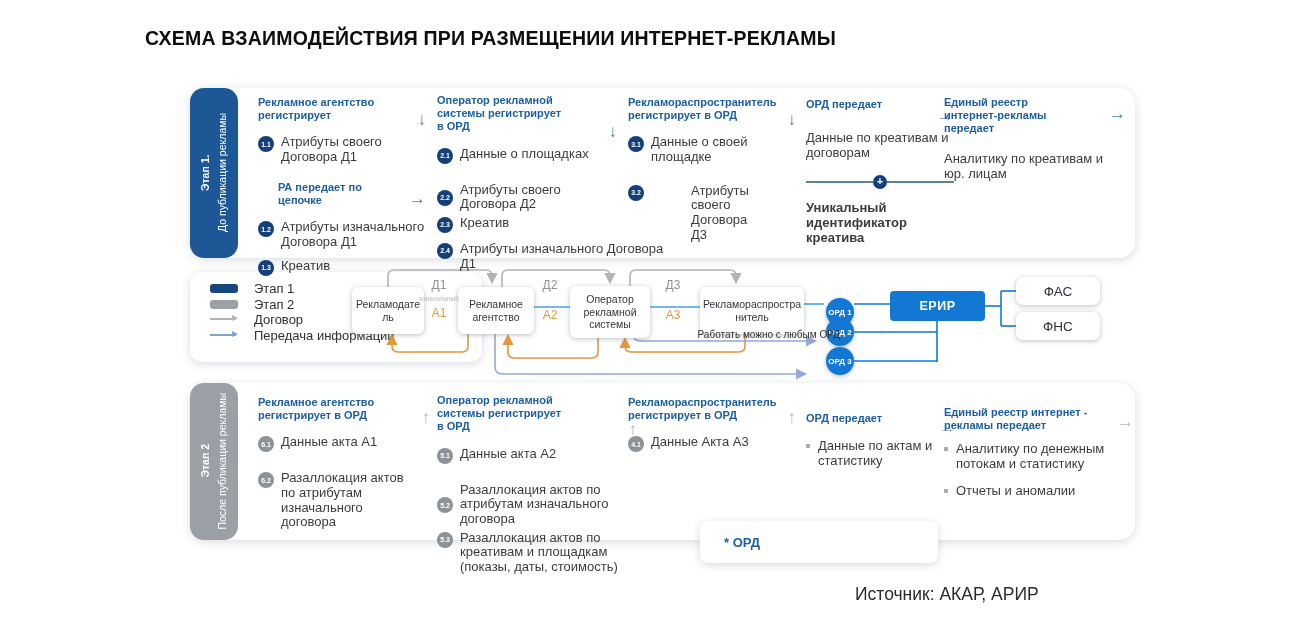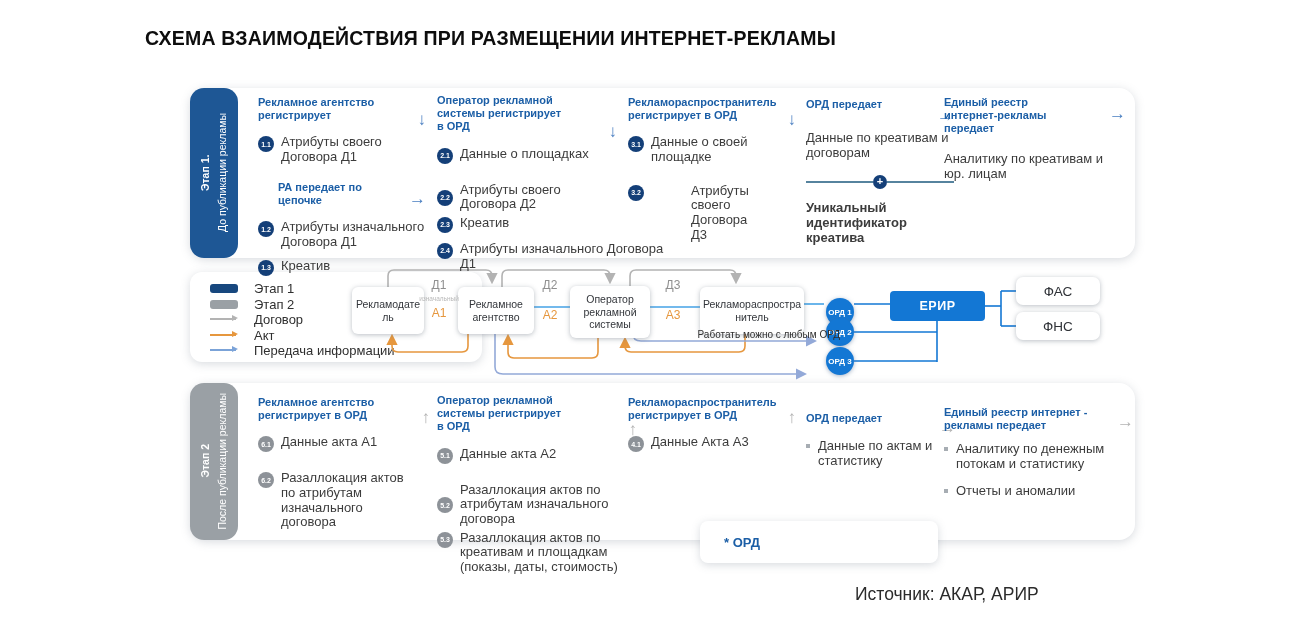--- a/index.html
+++ b/index.html
@@ -122,26 +122,20 @@
       <span class="ltxt">Этап 2</span>
     </div>
     <div class="lrow">
       <span class="lic">
           <span class="lar"></span>
         </span>
       <span class="ltxt">Договор</span>
     </div>
     <div class="lrow">
       <span class="lic">
-          <span class="lar lar-o"></span>
-        </span>
-      <span class="ltxt">Акт</span>
-    </div>
-    <div class="lrow">
-      <span class="lic">
           <span class="lar lar-b"></span>
         </span>
       <span class="ltxt">Передача информации</span>
     </div>
   </div>
 
   <svg class="overlay" width="1300" height="636" viewBox="0 0 1300 636">
     <defs>
       <marker id="mgray" markerWidth="7" markerHeight="7" refX="5" refY="3.5" orient="auto">
         <path d="M0,0 L7,3.5 L0,7 z" fill="#b3b3b3"></path>

